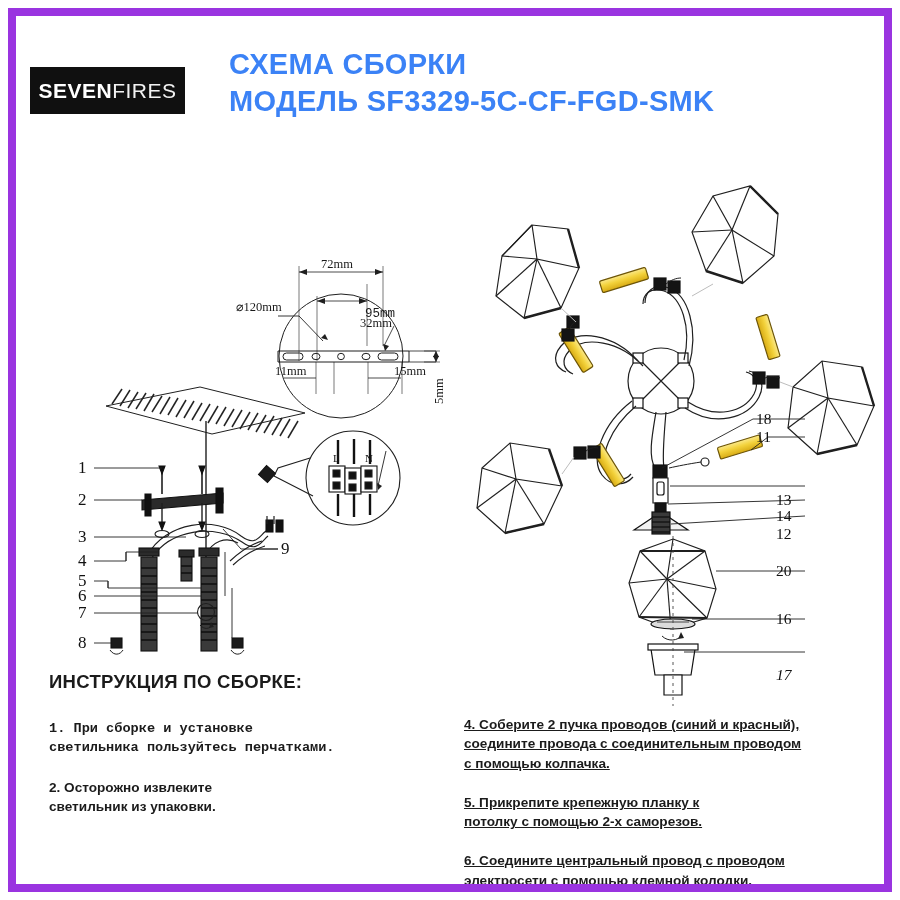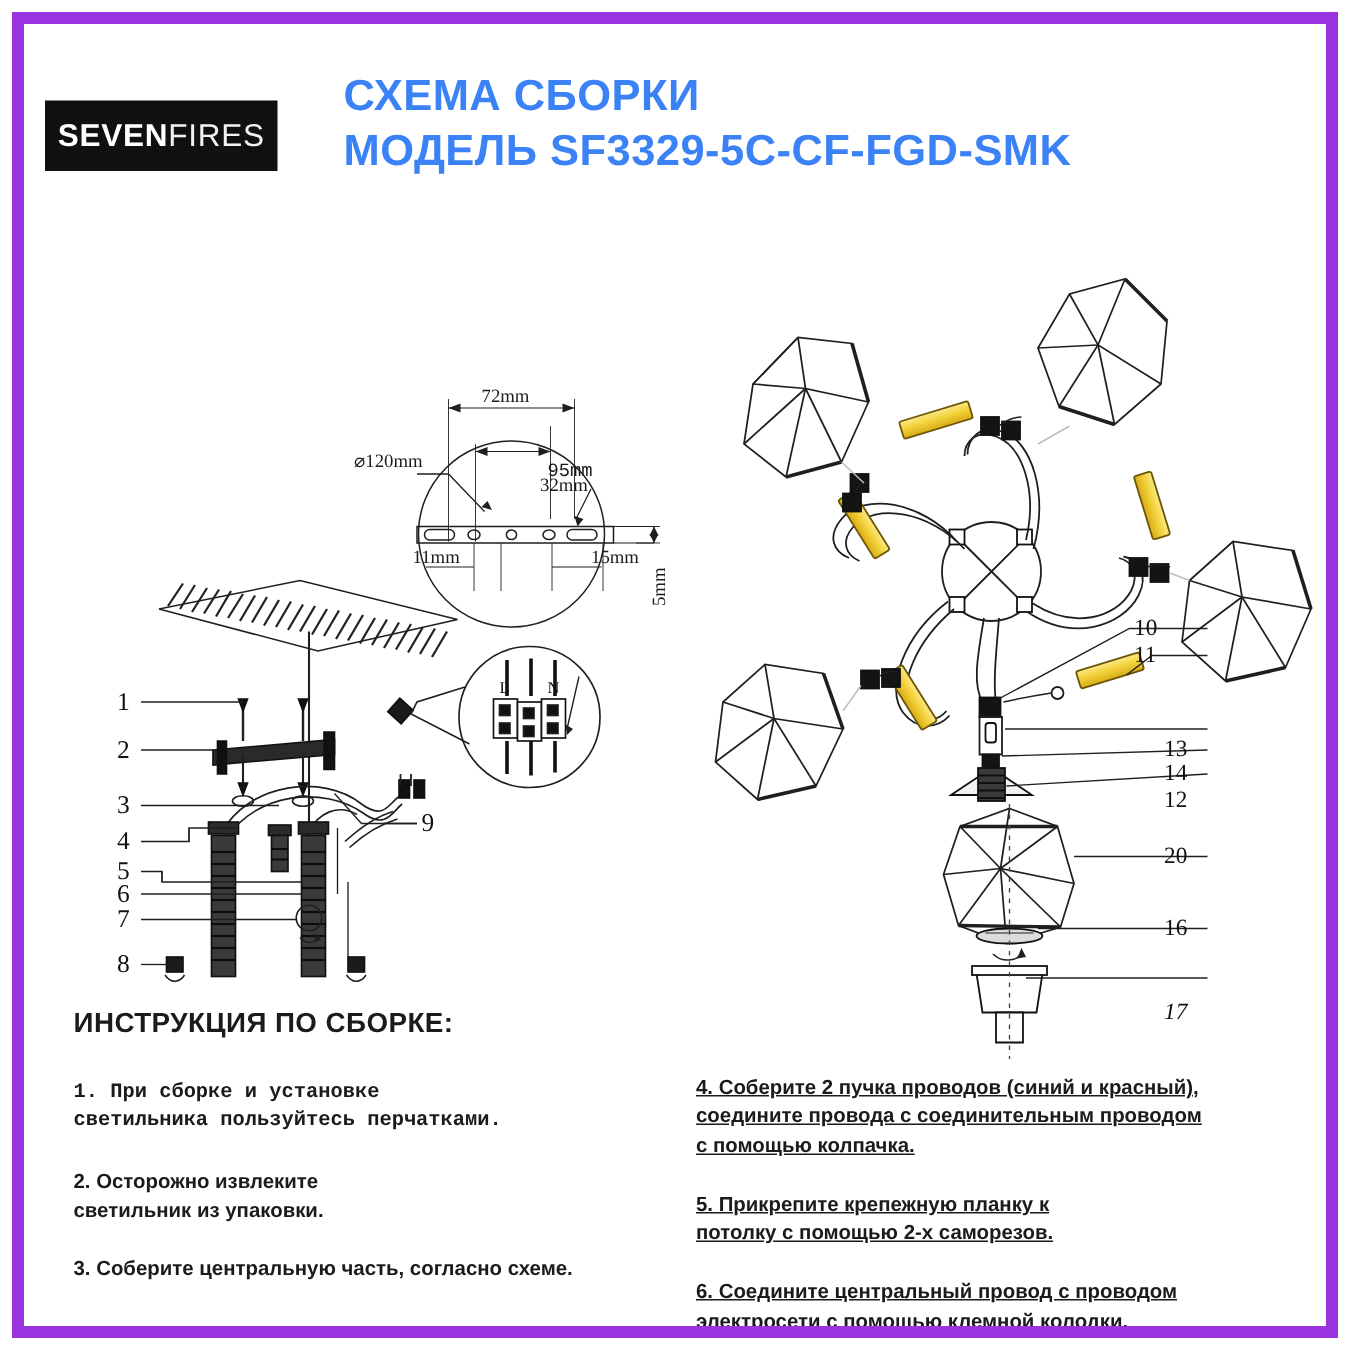--- a/index.html
+++ b/index.html
@@ -501,37 +501,36 @@
         <path d="M789,470 L654,470"></path>
         <path d="M789,484 L652,488"></path>
         <path d="M789,500 L655,508"></path>
         <path d="M789,555 L700,555"></path>
         <path d="M789,603 L676,603"></path>
         <path d="M789,636 L668,636"></path>
       </g>
     </g>
   </svg>
 
-  <div class="callout sm" style="left:740px;top:394px;">10</div>
+  <div class="callout sm" style="left:740px;top:394px;">18</div>
   <div class="callout sm" style="left:740px;top:412px;">11</div>
   <div class="callout sm" style="left:760px;top:461px;margin-top:48px;">12</div>
   <div class="callout sm" style="left:760px;top:475px;">13</div>
   <div class="callout sm" style="left:760px;top:491px;">14</div>
   <div class="callout sm" style="left:760px;top:546px;">20</div>
   <div class="callout sm" style="left:760px;top:594px;">16</div>
   <div class="callout sm" style="left:760px;top:650px;font-style:italic;">17</div>
 
   <div id="instr-title">ИНСТРУКЦИЯ ПО СБОРКЕ:</div>
 
   <div class="instr-col" id="col-left">
     <div class="instr-item" style="white-space: pre-line; font-family: Liberation Mono, monospace;">1. При сборке и установке
 светильника пользуйтесь перчатками.</div>
     <div class="instr-item" style="white-space: pre-line;">2. Осторожно извлеките
 светильник из упаковки.</div>
-    <div class="instr-item" style="white-space: pre-line;">3. Соберите центральную часть, согласно схеме.</div>
   </div>
 
   <div class="instr-col" id="col-right">
     <div class="instr-item" style="white-space: pre-line;">4. Соберите 2 пучка проводов (синий и красный),
 соедините провода с соединительным проводом
 с помощью колпачка.</div>
     <div class="instr-item" style="white-space: pre-line;">5. Прикрепите крепежную планку к
 потолку с помощью 2-х саморезов.</div>
     <div class="instr-item" style="white-space: pre-line;">6. Соедините центральный провод с проводом
 электросети с помощью клемной колодки.</div>

